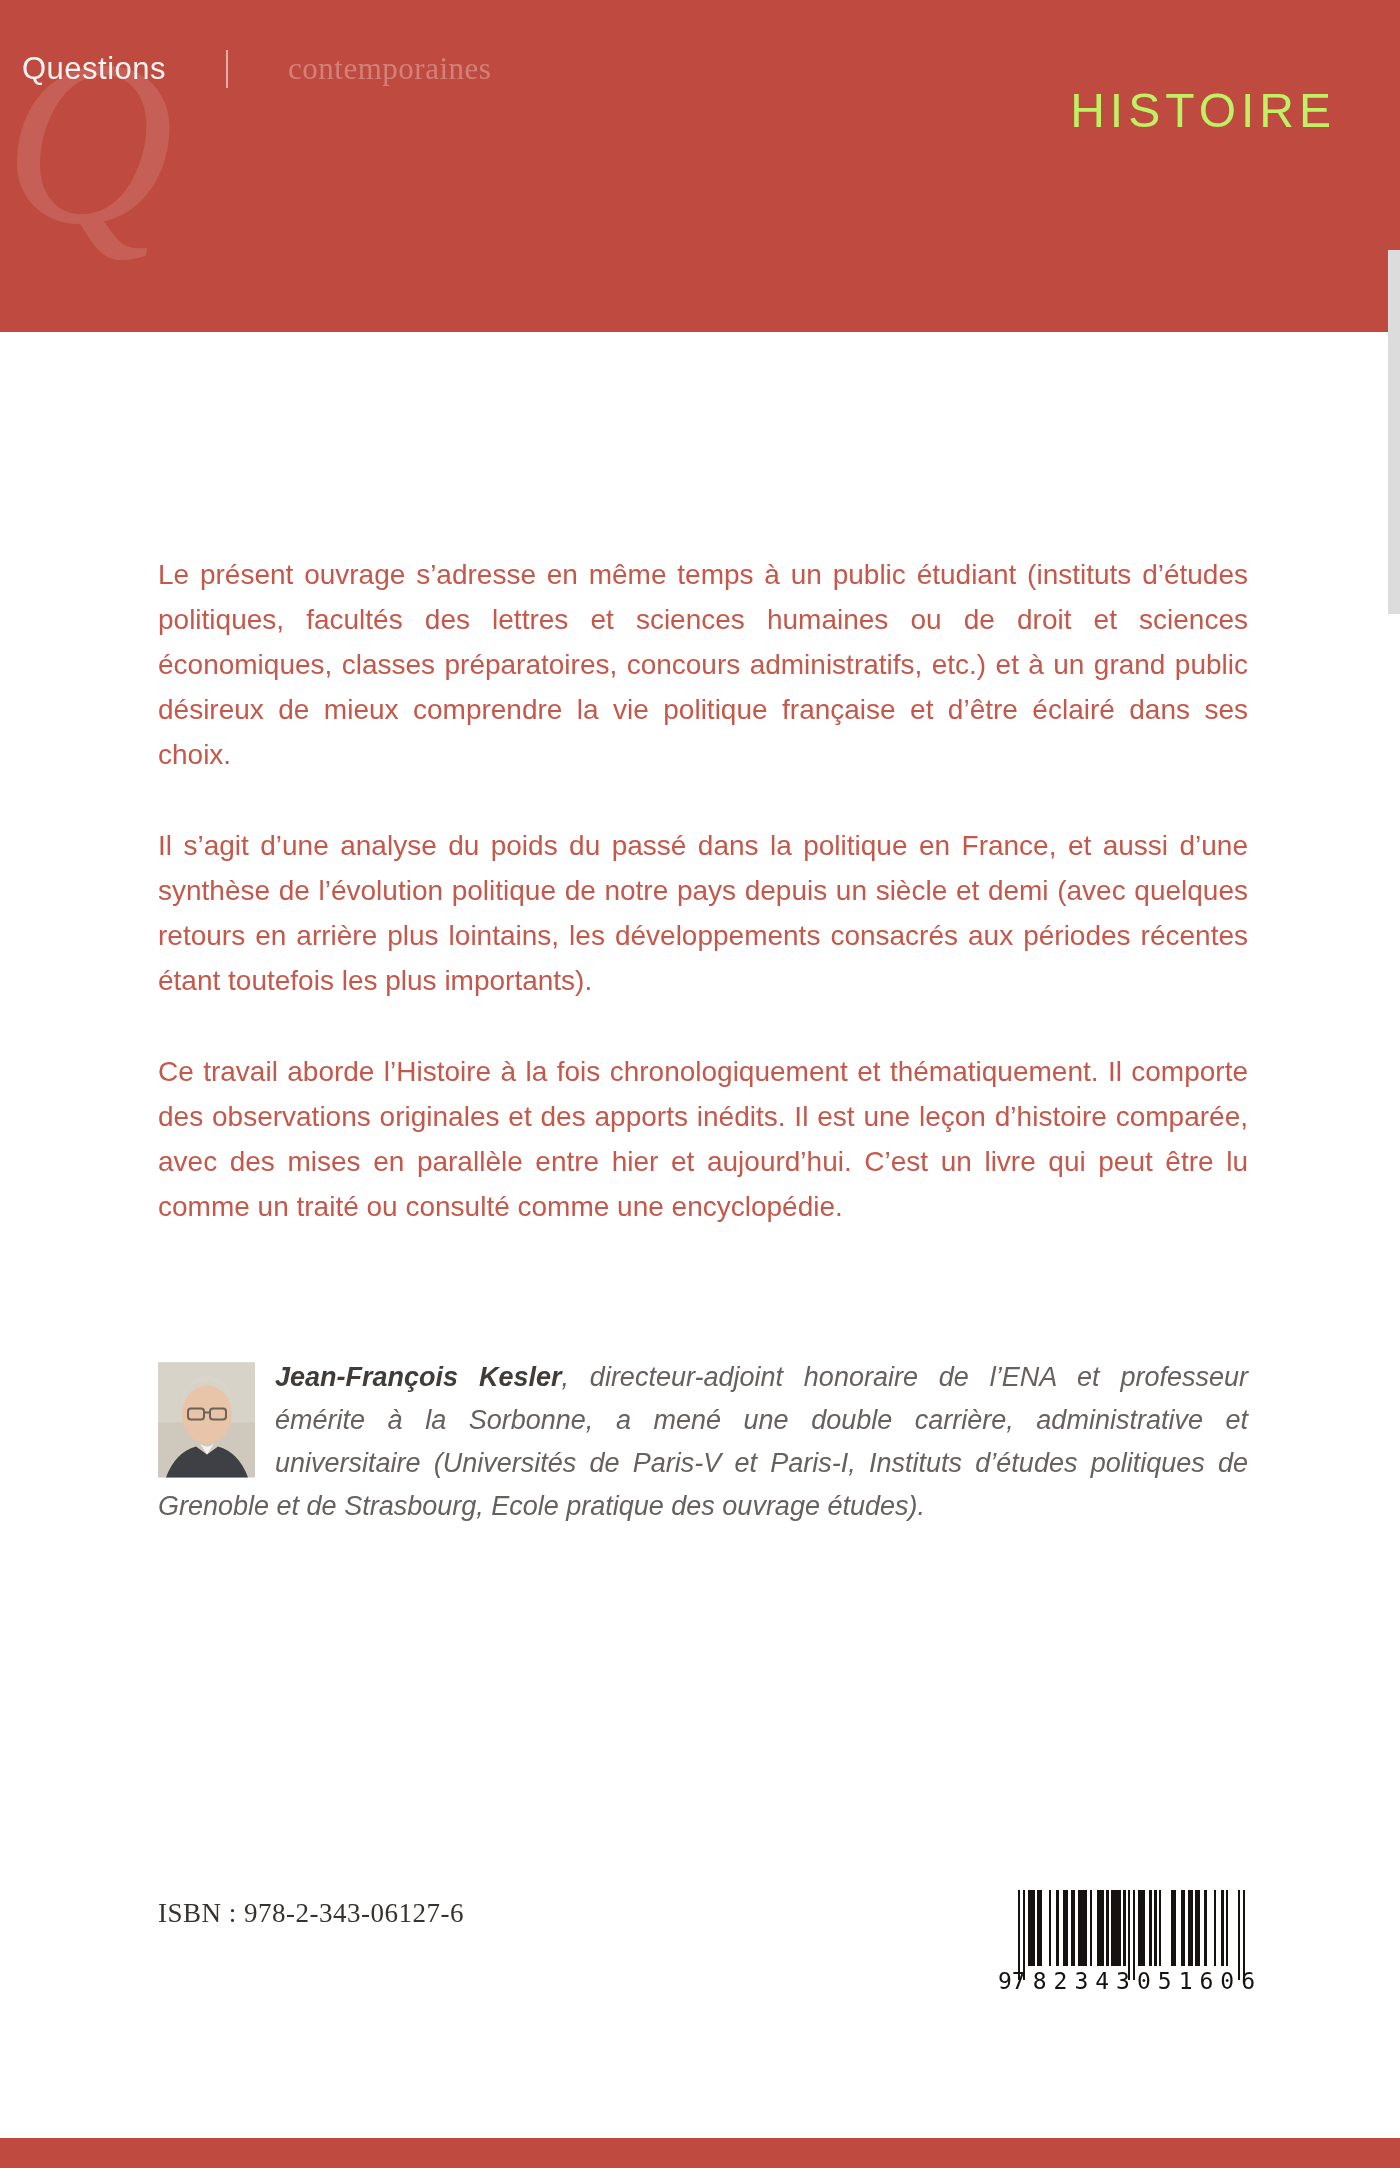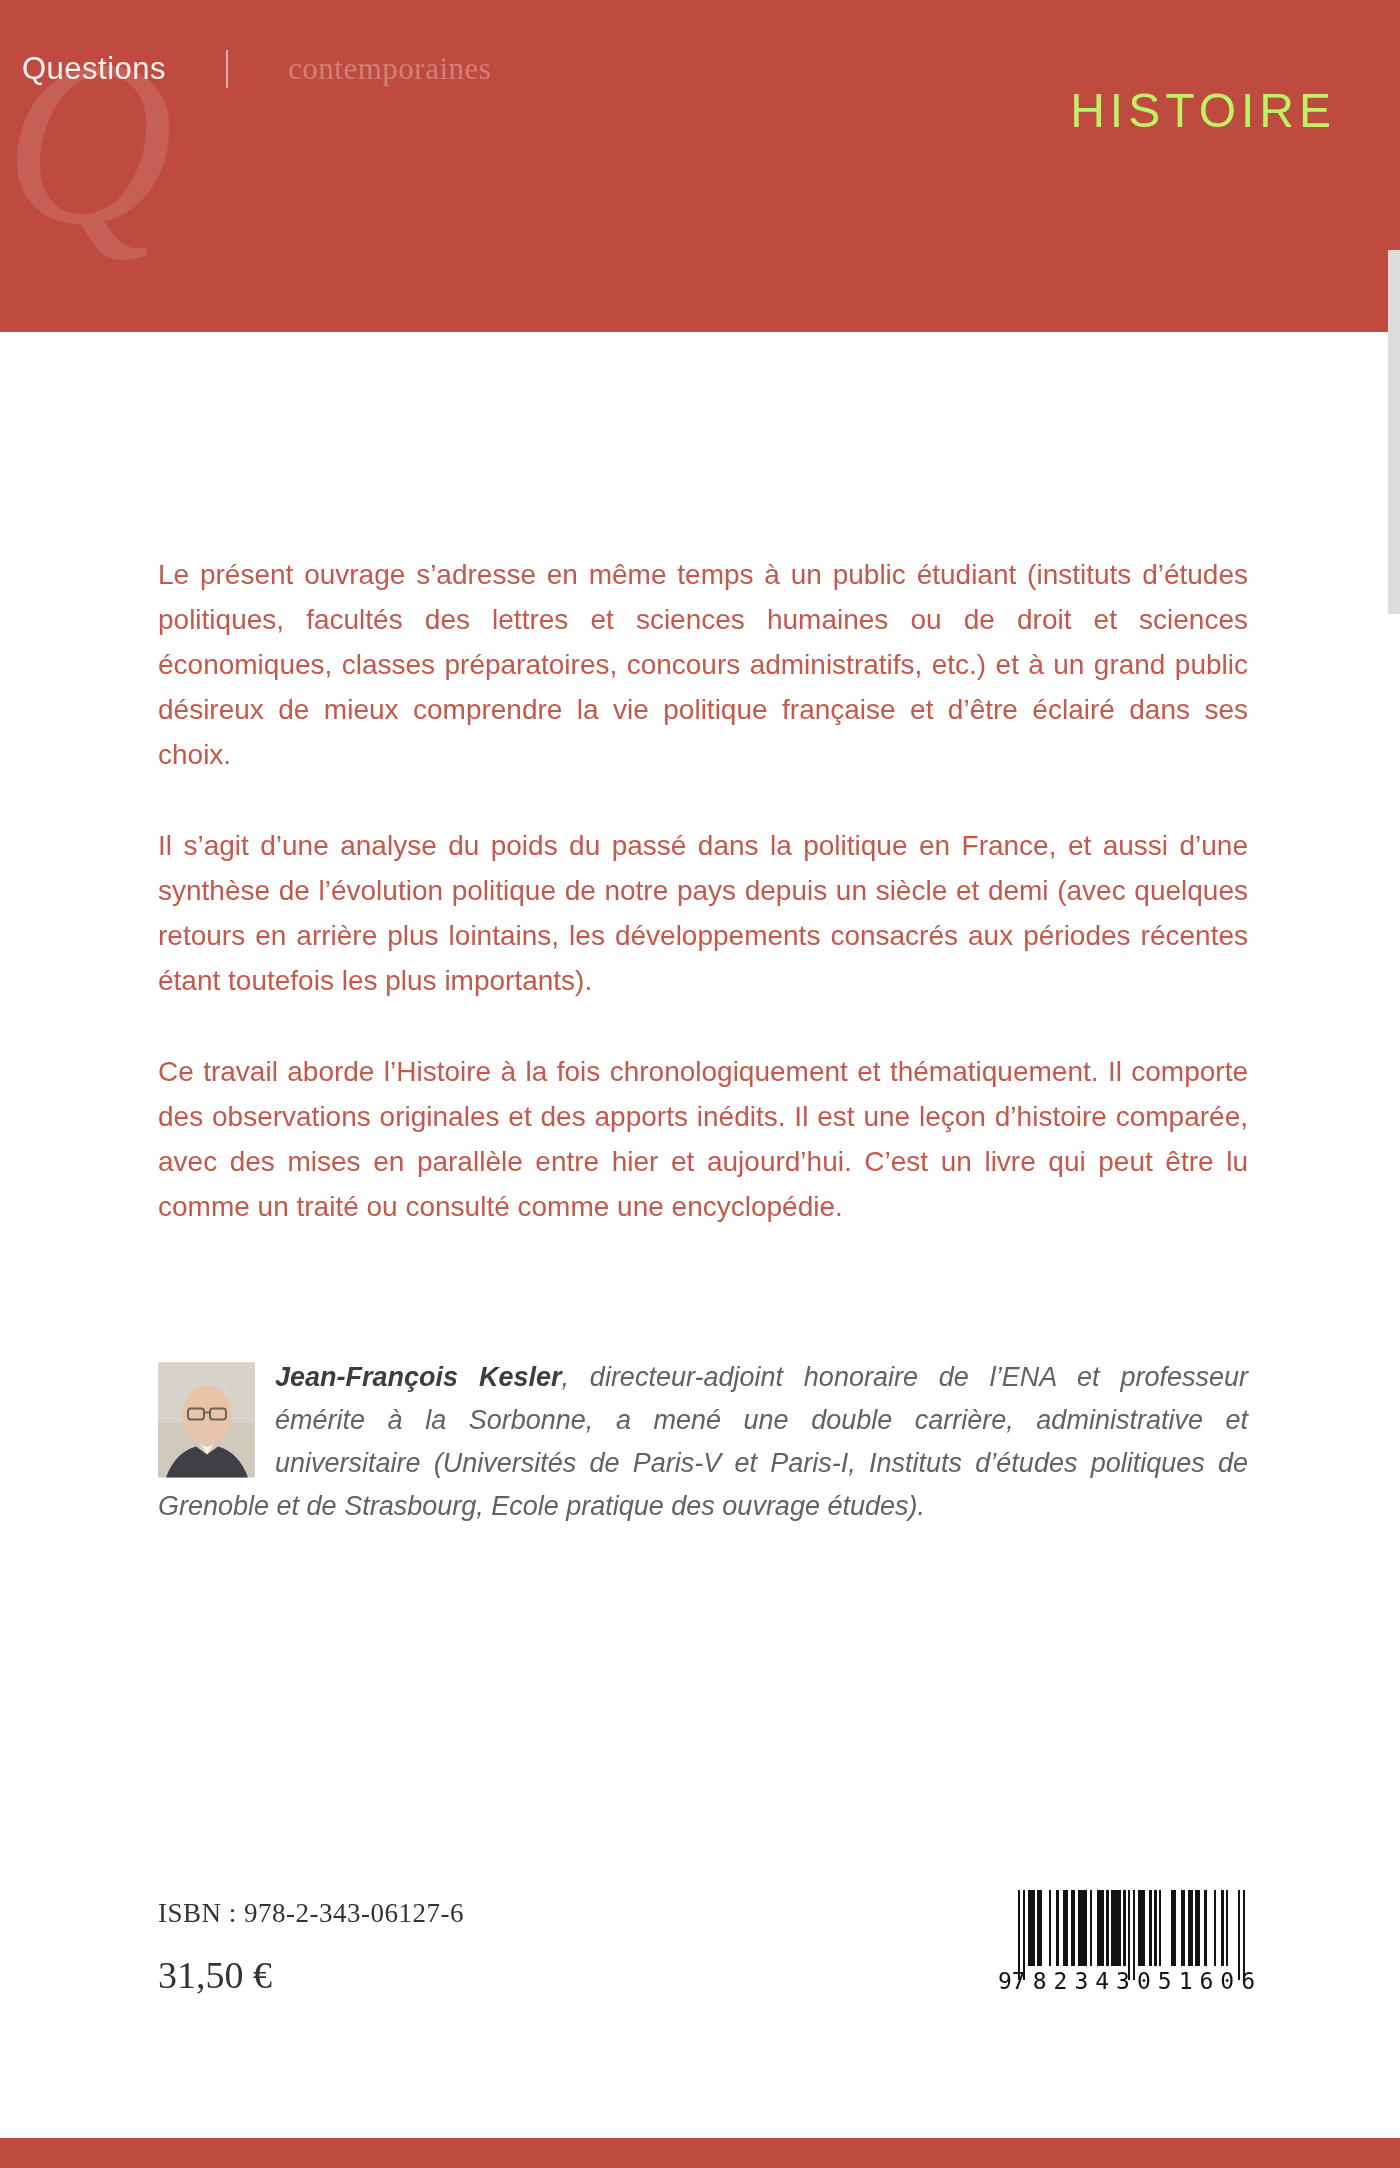--- a/index.html
+++ b/index.html
@@ -139,21 +139,20 @@
       <line x1="46" y1="50" x2="52" y2="50" stroke="#6b6258" stroke-width="2"></line>
       <path d="M8 115 Q17 90 38 84 L49 92 L60 84 Q81 90 90 115 Z" fill="#3f4045"></path>
       <path d="M42 81 L49 92 L56 81 Q49 87 42 81 Z" fill="#f5f2ec"></path>
     </svg>
   </span>
   <b>Jean-François Kesler</b><span>, directeur-adjoint honoraire de l’ENA et professeur émérite à la Sorbonne, a mené une double carrière, administrative et universitaire (Universités de Paris-V et Paris-I, Instituts d’études politiques de Grenoble et de Strasbourg, Ecole pratique des ouvrage études).</span>
 </div>
 
 <div class="isbn-block">
   <div class="isbn">ISBN : 978-2-343-06127-6</div>
-  <div class="price">31,50 €</div>
 </div>
 
 <div class="barcode">
   <div class="bc-bars">
       <span class="bc-mod on guard"></span>
       <span class="bc-mod guard"></span>
       <span class="bc-mod on guard"></span>
       <span class="bc-mod"></span>
       <span class="bc-mod on"></span>
       <span class="bc-mod on"></span>

